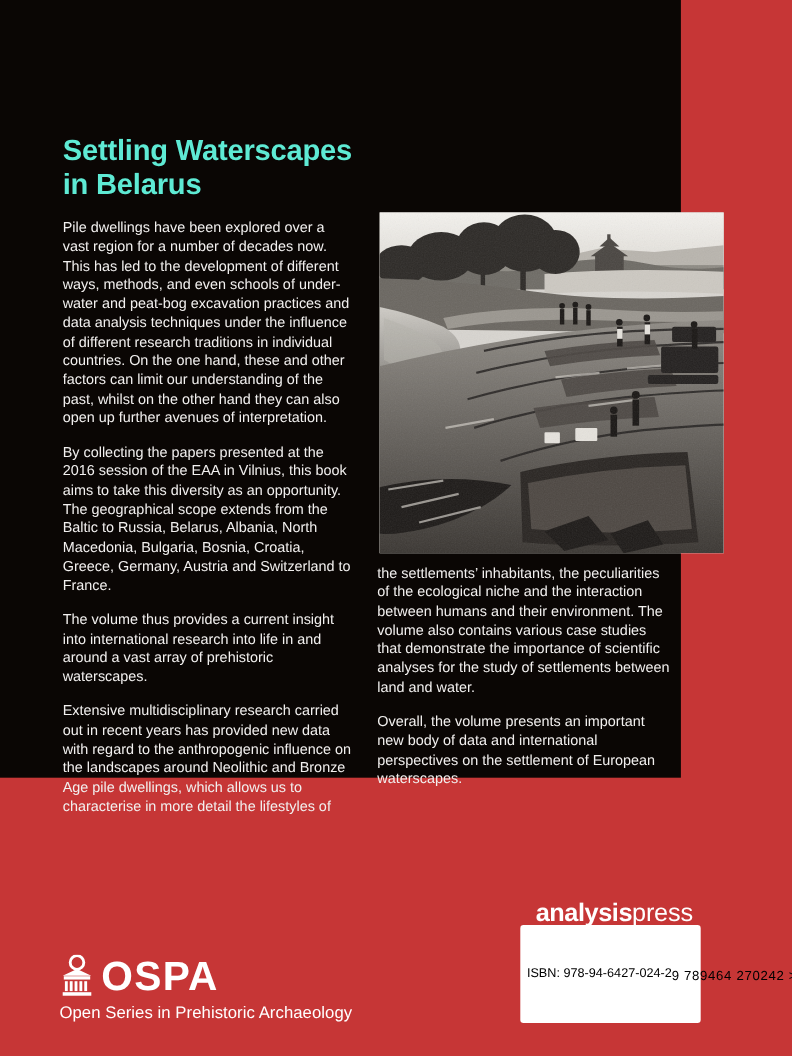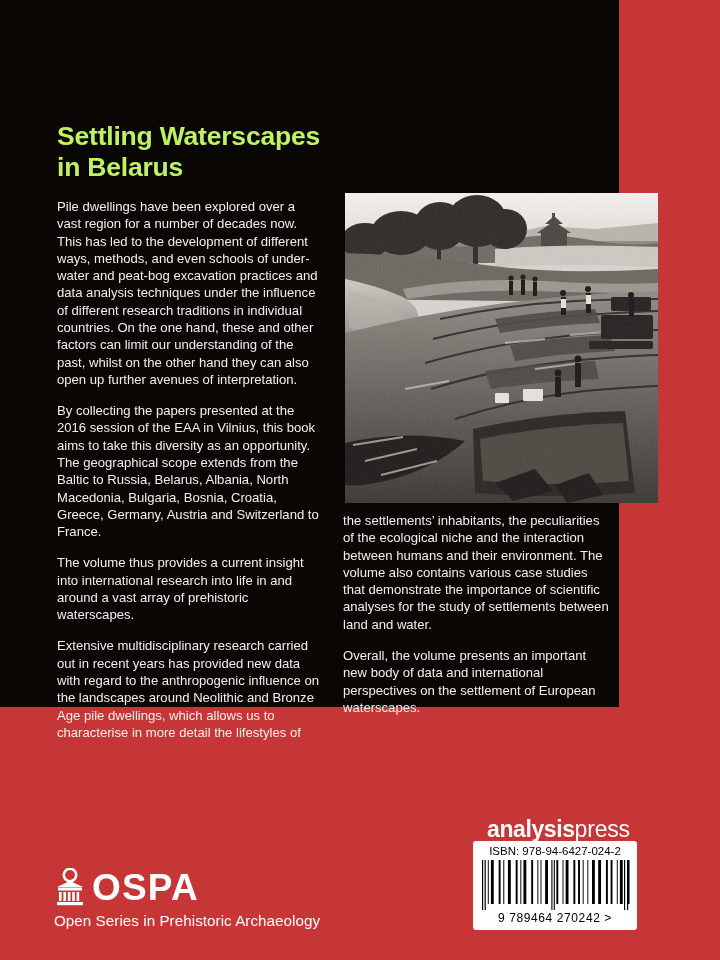--- a/index.html
+++ b/index.html
@@ -21,21 +21,21 @@
     left:0; top:0;
     width:619px; height:707px;
     background:#0a0604;
   }
 
   
   #title {
     position:absolute;
     left:57px; top:121px;
     width:290px;
-    color:#bef264;
+    color:#5eead4;
     font-size:26.5px;
     font-weight:bold;
     line-height:1.18;
     letter-spacing:-0.2px;
   }
 
   
   .col {
     position:absolute;
     color:#f2f0ef;
@@ -99,21 +99,21 @@
 
   
   #barcode-box {
     position:absolute;
     left:473px; top:841px;
     width:164px; height:89px;
     background:#ffffff;
     border-radius:3px;
     padding:4px 6px 3px 6px;
     display:flex;
-    flex-direction:column;
+    flex-direction:row;
     align-items:center;
   }
   #isbn-text {
     color:#000000;
     font-size:11.5px;
     line-height:1.1;
     margin-bottom:2px;
     white-space:nowrap;
   }
   #barcode-bars { width:150px; height:50px; display:block; }

